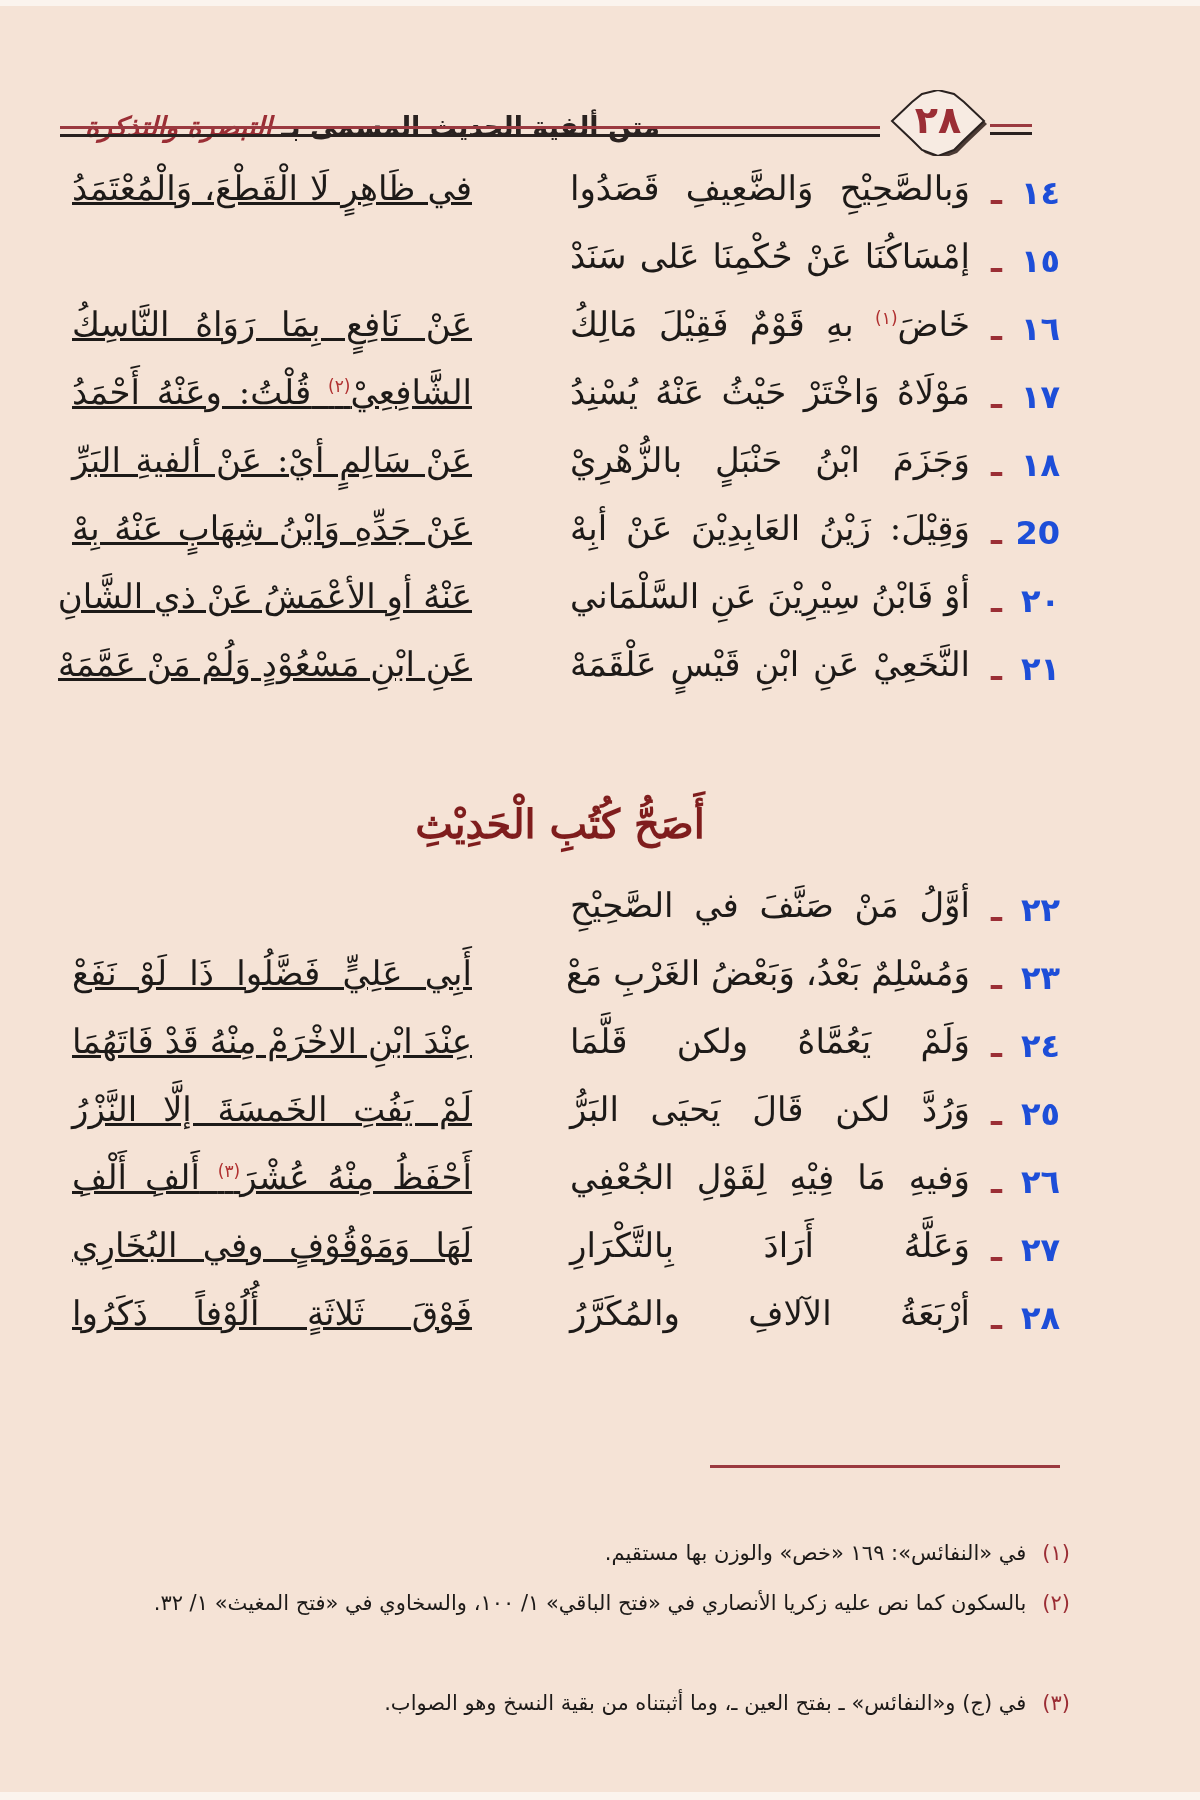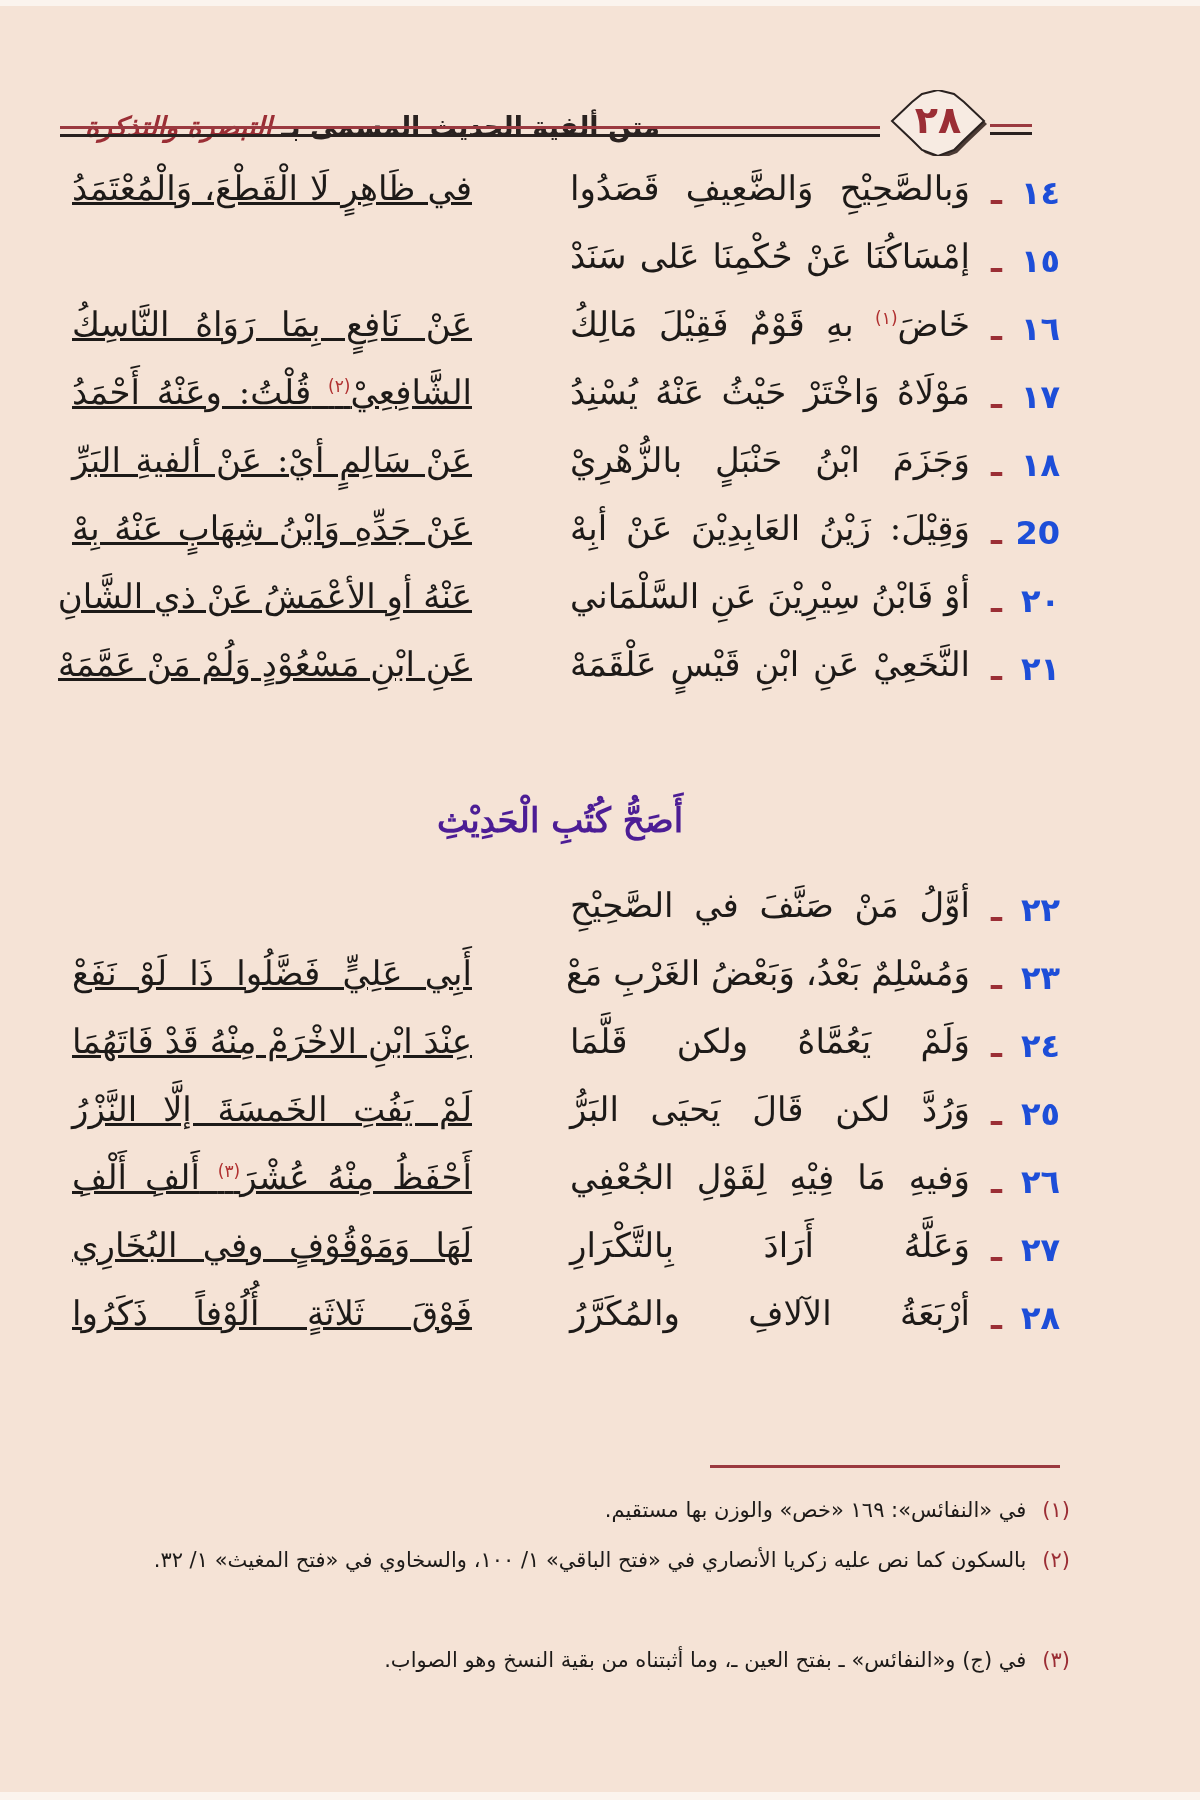--- a/index.html
+++ b/index.html
@@ -56,29 +56,30 @@
     .hemi-second {
       position: absolute; left: 12px; top: 0;
       width: 400px; text-align: justify; text-align-last: justify;
       font-family: "DejaVu Serif", serif; font-size: 34px; white-space: nowrap; text-decoration: underline;
     }
     .fn-mark { font-family: "DejaVu Sans", sans-serif; font-size: 17px; color: #b03030; vertical-align: super; }
 
     .section-title {
       position: absolute; left: 60px; top: 800px; width: 1000px; text-align: center;
       direction: rtl; font-family: "DejaVu Serif", serif; font-weight: bold;
-      font-size: 34px; color: #4c1d95;
+      font-size: 40px; color: #7f1d1d;
     }
 
     
     .fn-rule { position: absolute; left: 710px; top: 1465px; width: 350px; height: 3px; background: #9b3a40; }
     .footnote {
       position: absolute; left: 80px; width: 990px; direction: rtl;
       font-family: "DejaVu Sans", sans-serif; font-size: 21px; color: #1d1a18;
       line-height: 40px;
+      margin-top: 43px;
     }
     .footnote .fn-num { color: #9b2e35; margin-left: 16px; }
   </style>
 </head>
 <body>
 
 <div class="page-top-edge"></div>
 
 <div class="header">
   <div class="header-title">

